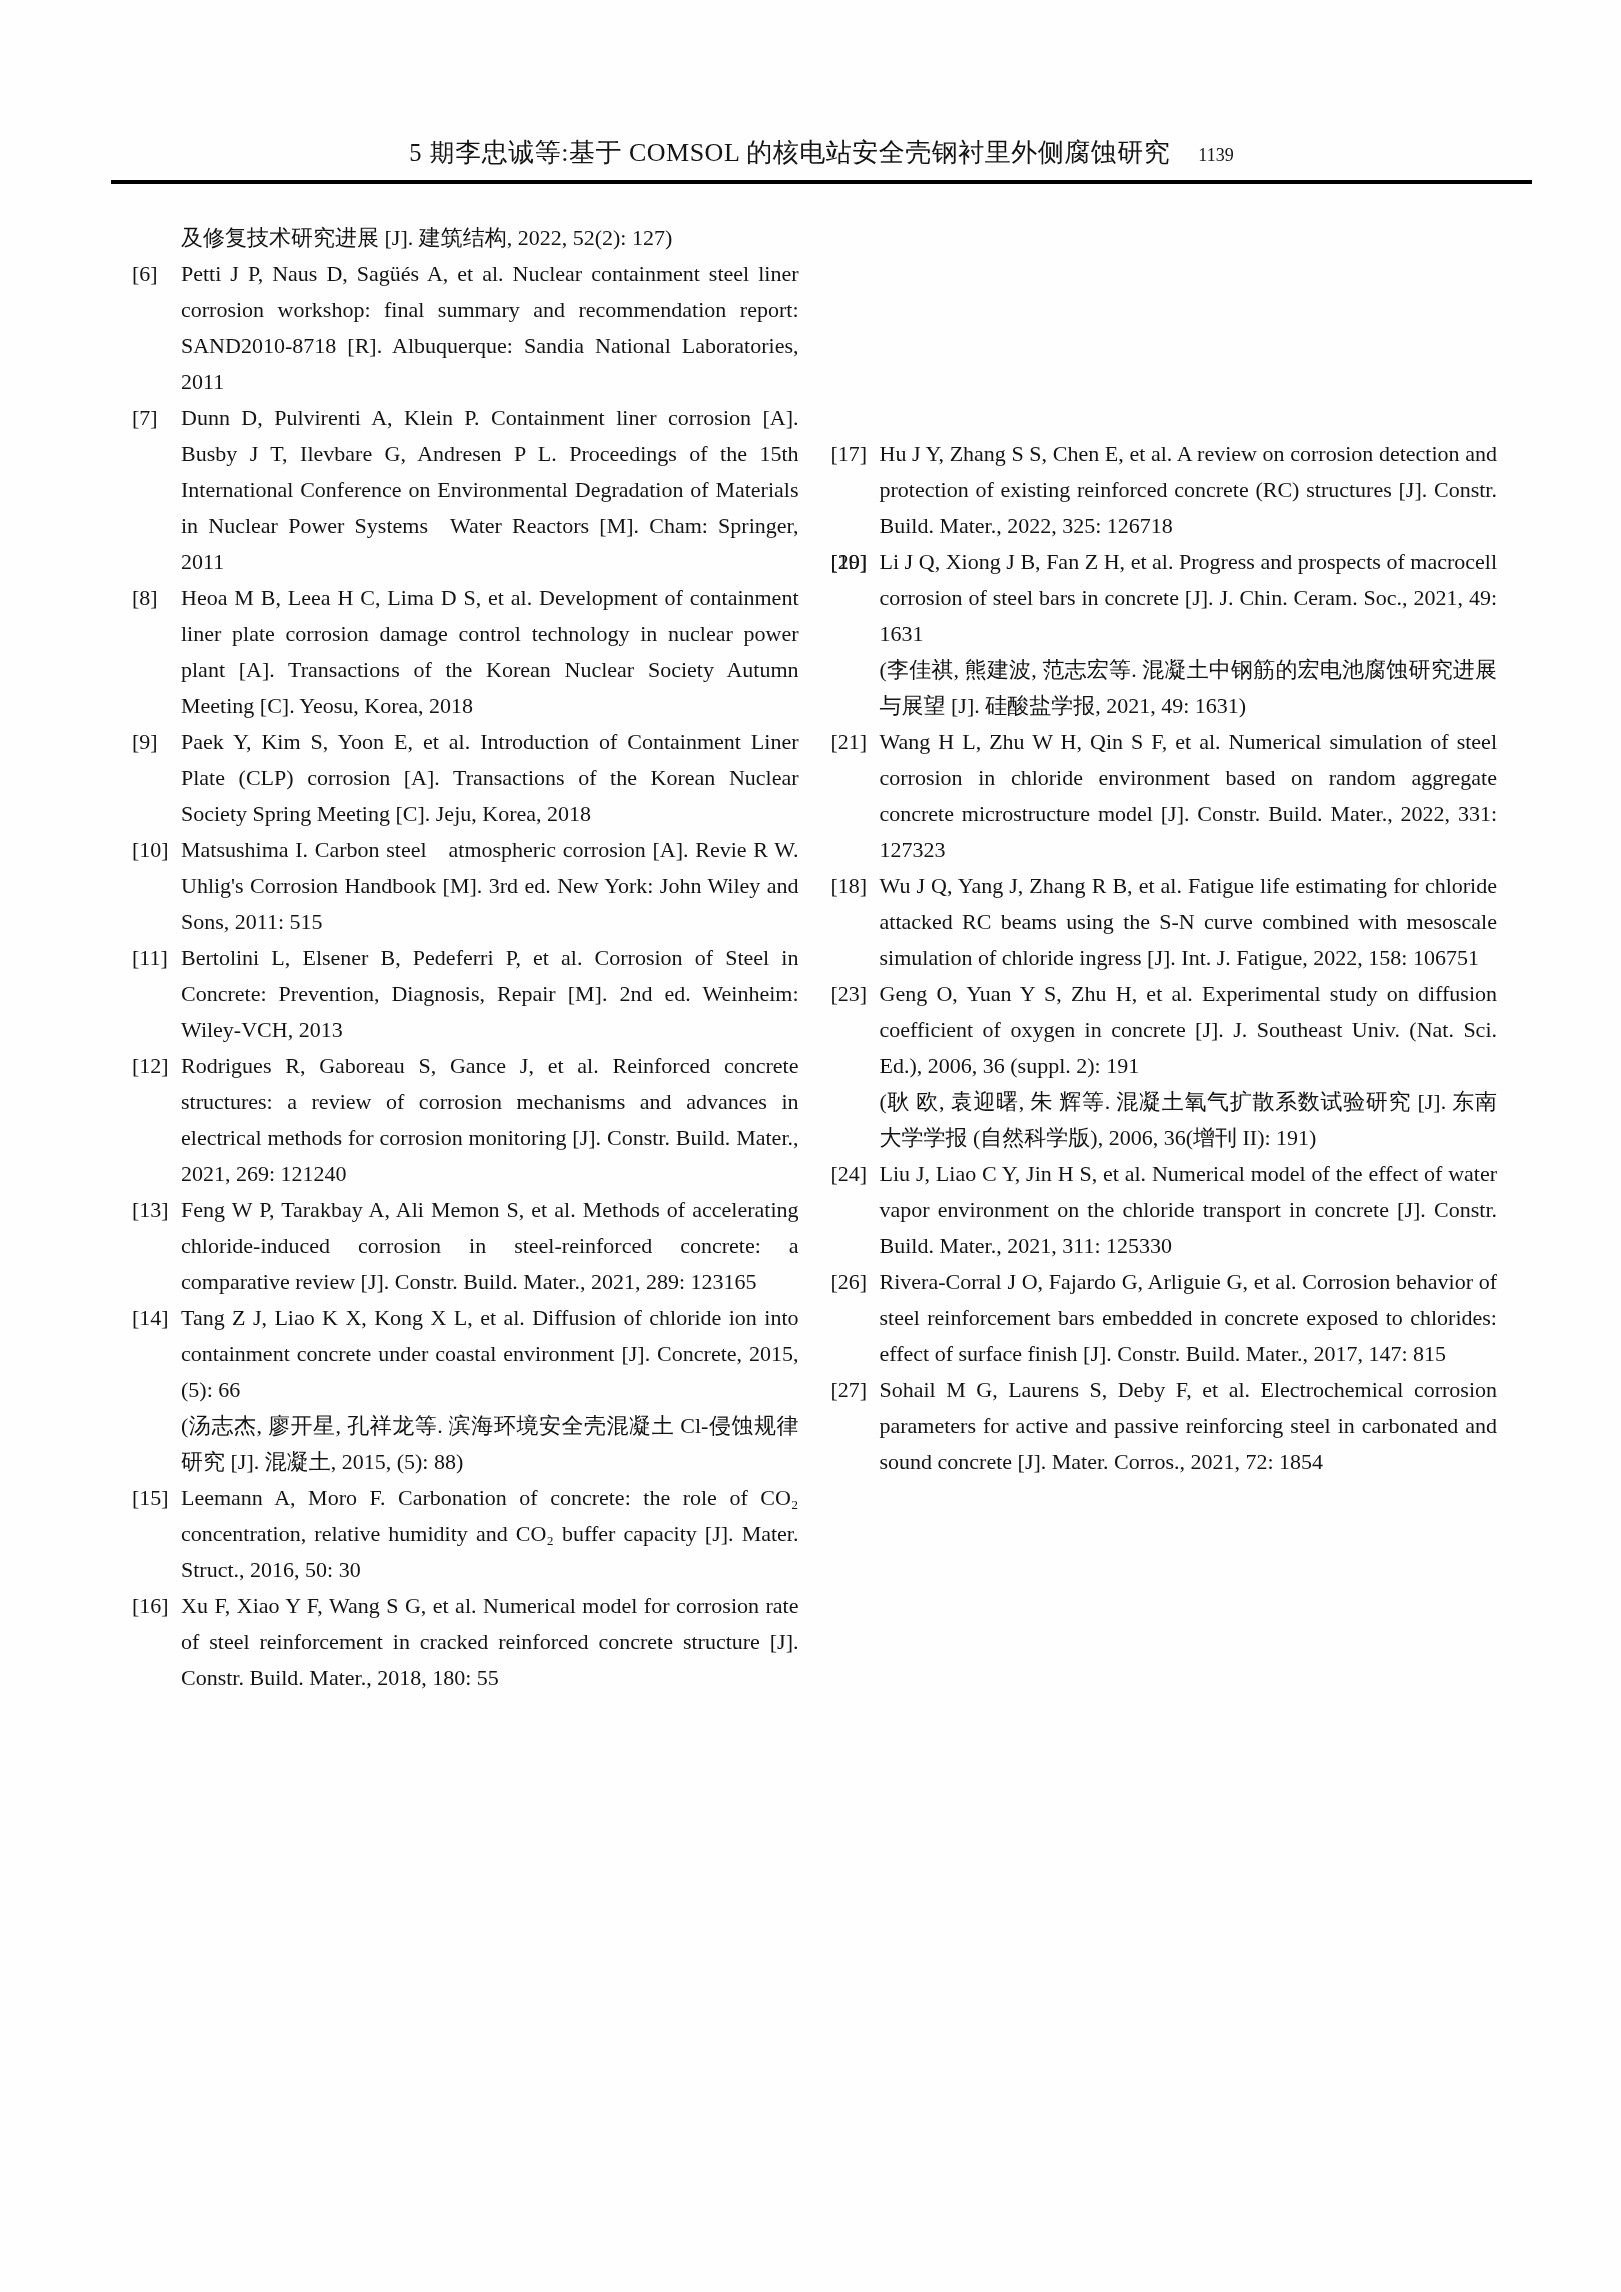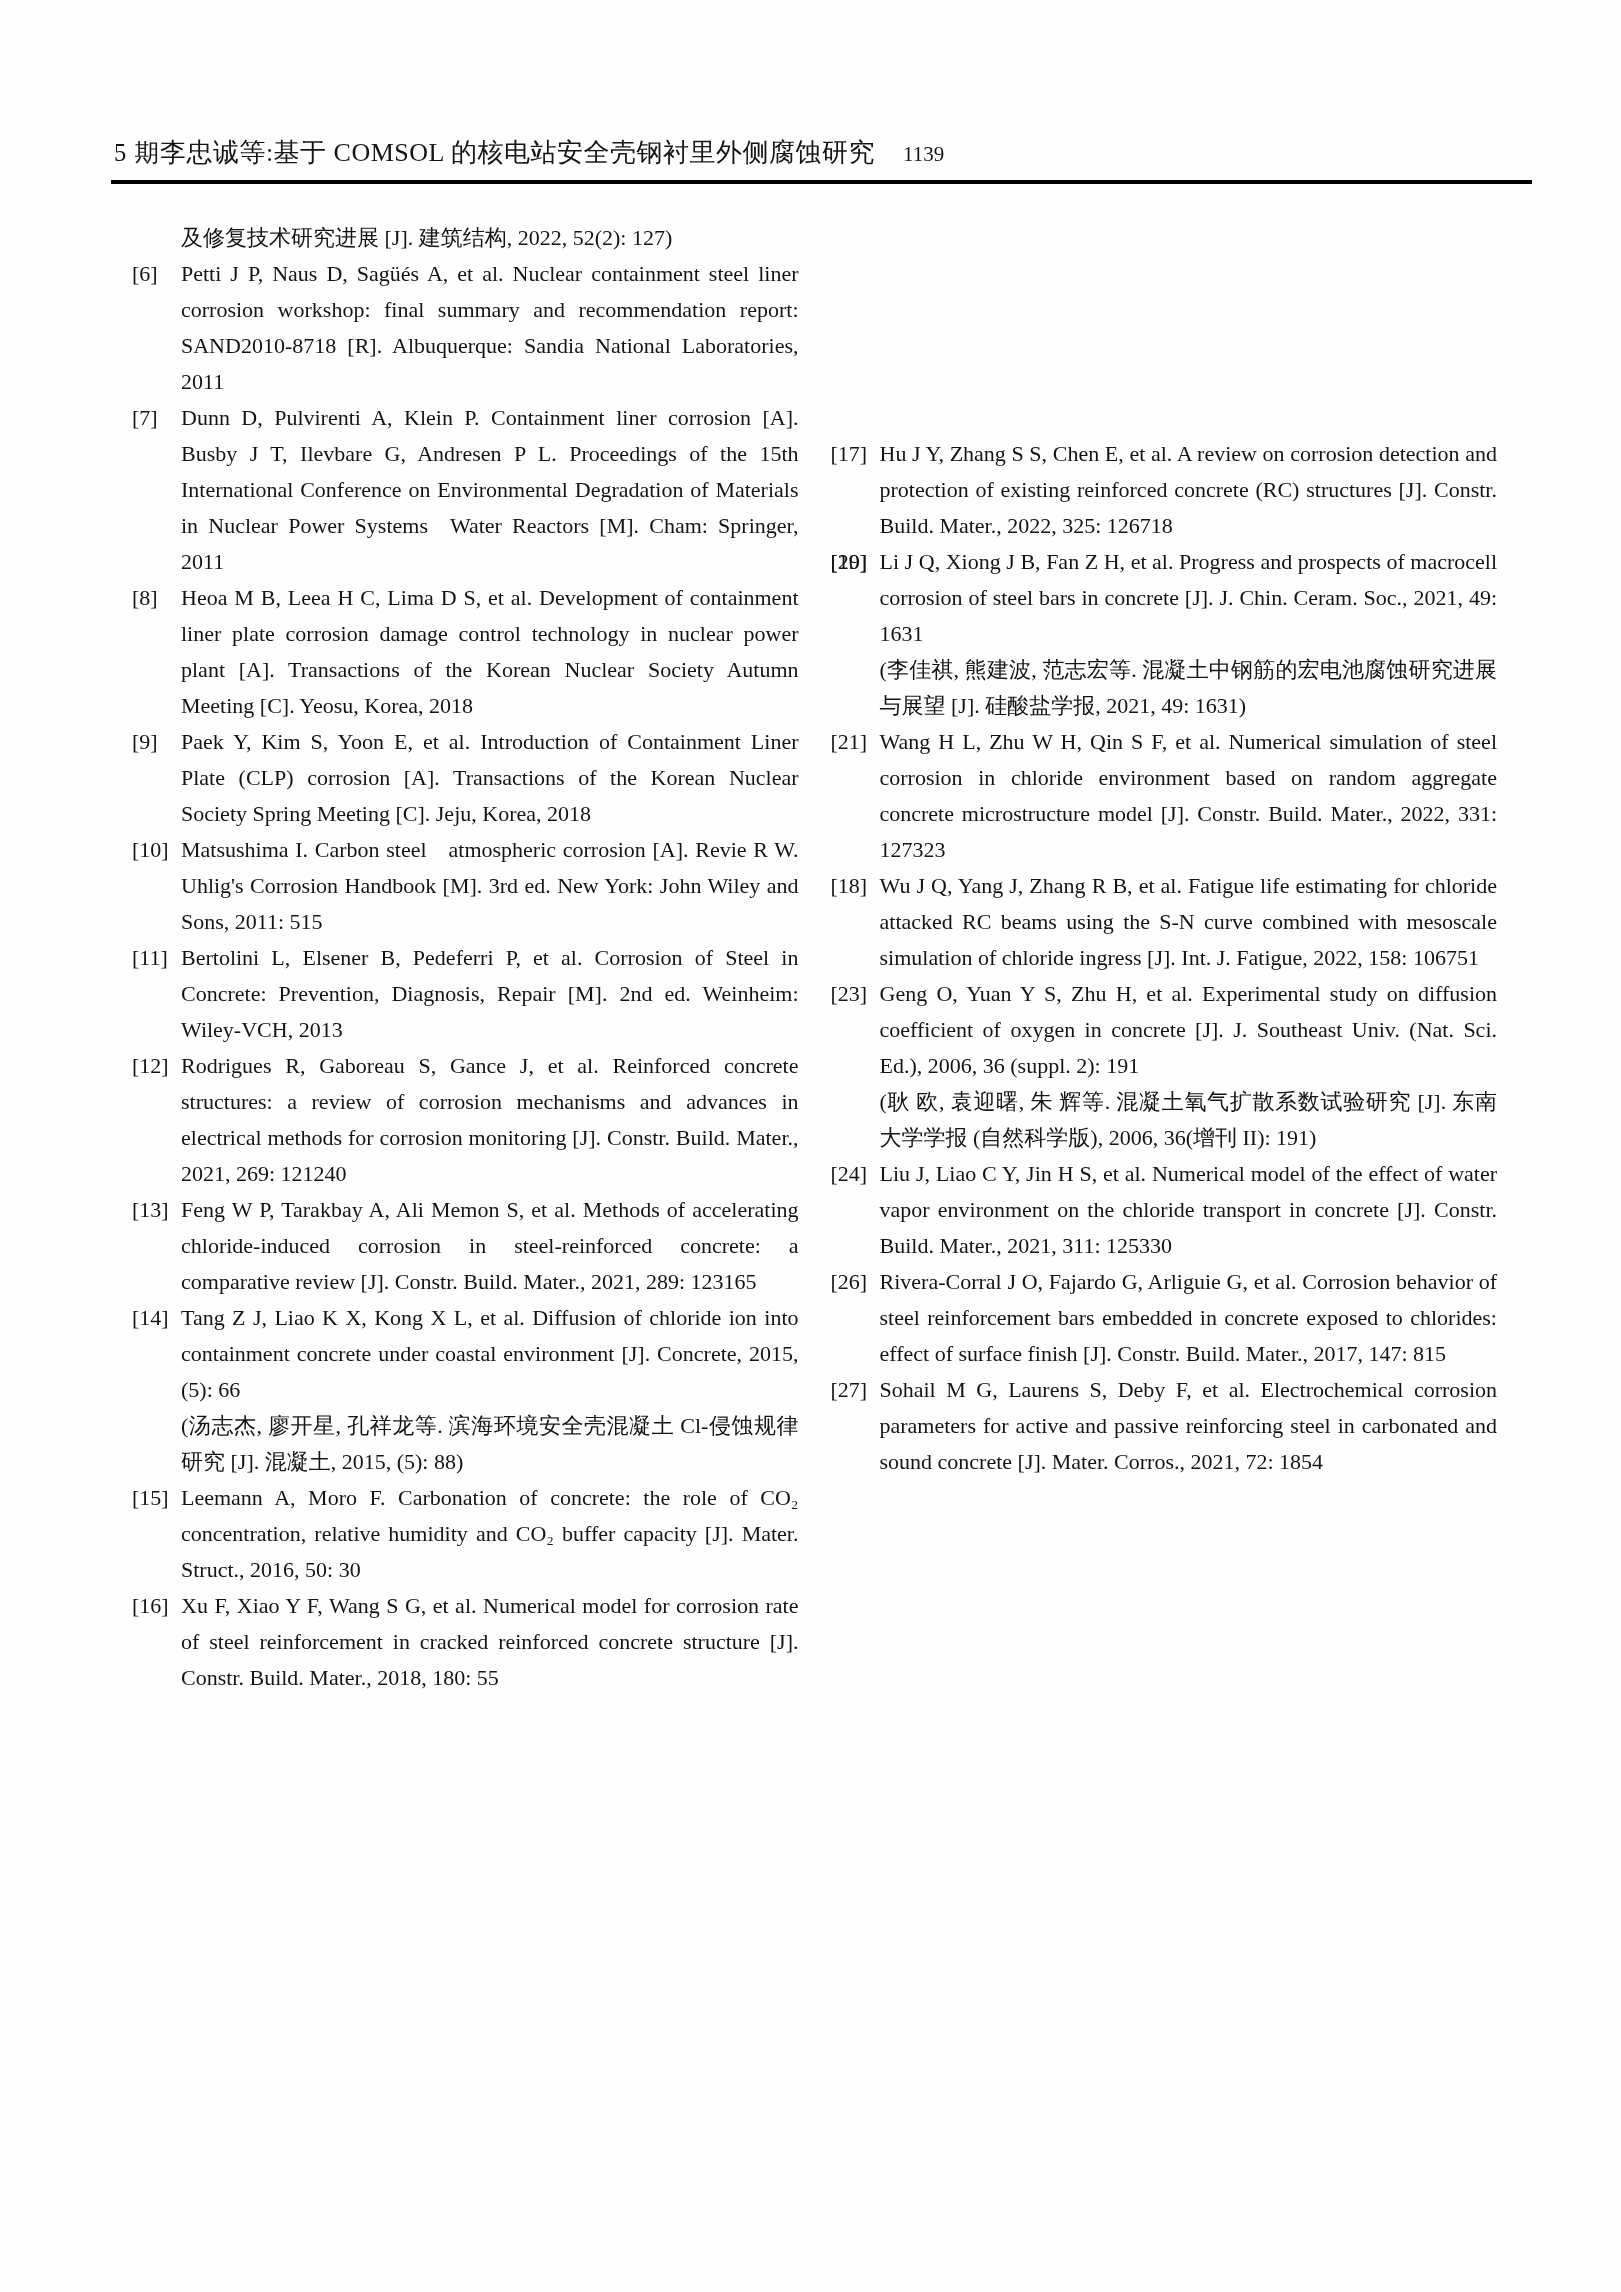--- a/index.html
+++ b/index.html
@@ -12,26 +12,26 @@
     font-family: "Liberation Serif", "DejaVu Serif", serif;
     color: #141414;
     overflow: hidden;
   }
   .page-header {
     position: absolute;
     top: 135px;
     left: 114px;
     width: 1415px;
     display: flex;
-    justify-content: flex-start;
+    justify-content: center;
     align-items: baseline;
   }
   .issue { font-size: 24.5px; letter-spacing: 1px; }
   .running-title { font-size: 26px; letter-spacing: 0.5px; }
-  .page-number { font-size: 21px; margin-left: 28px; }
+  .page-number { font-size: 18px; margin-left: 28px; }
   .header-rule {
     position: absolute;
     top: 180px;
     left: 111px;
     width: 1421px;
     height: 3.9px;
     background: #000000;
   }
   .ref-columns {
     position: absolute;

